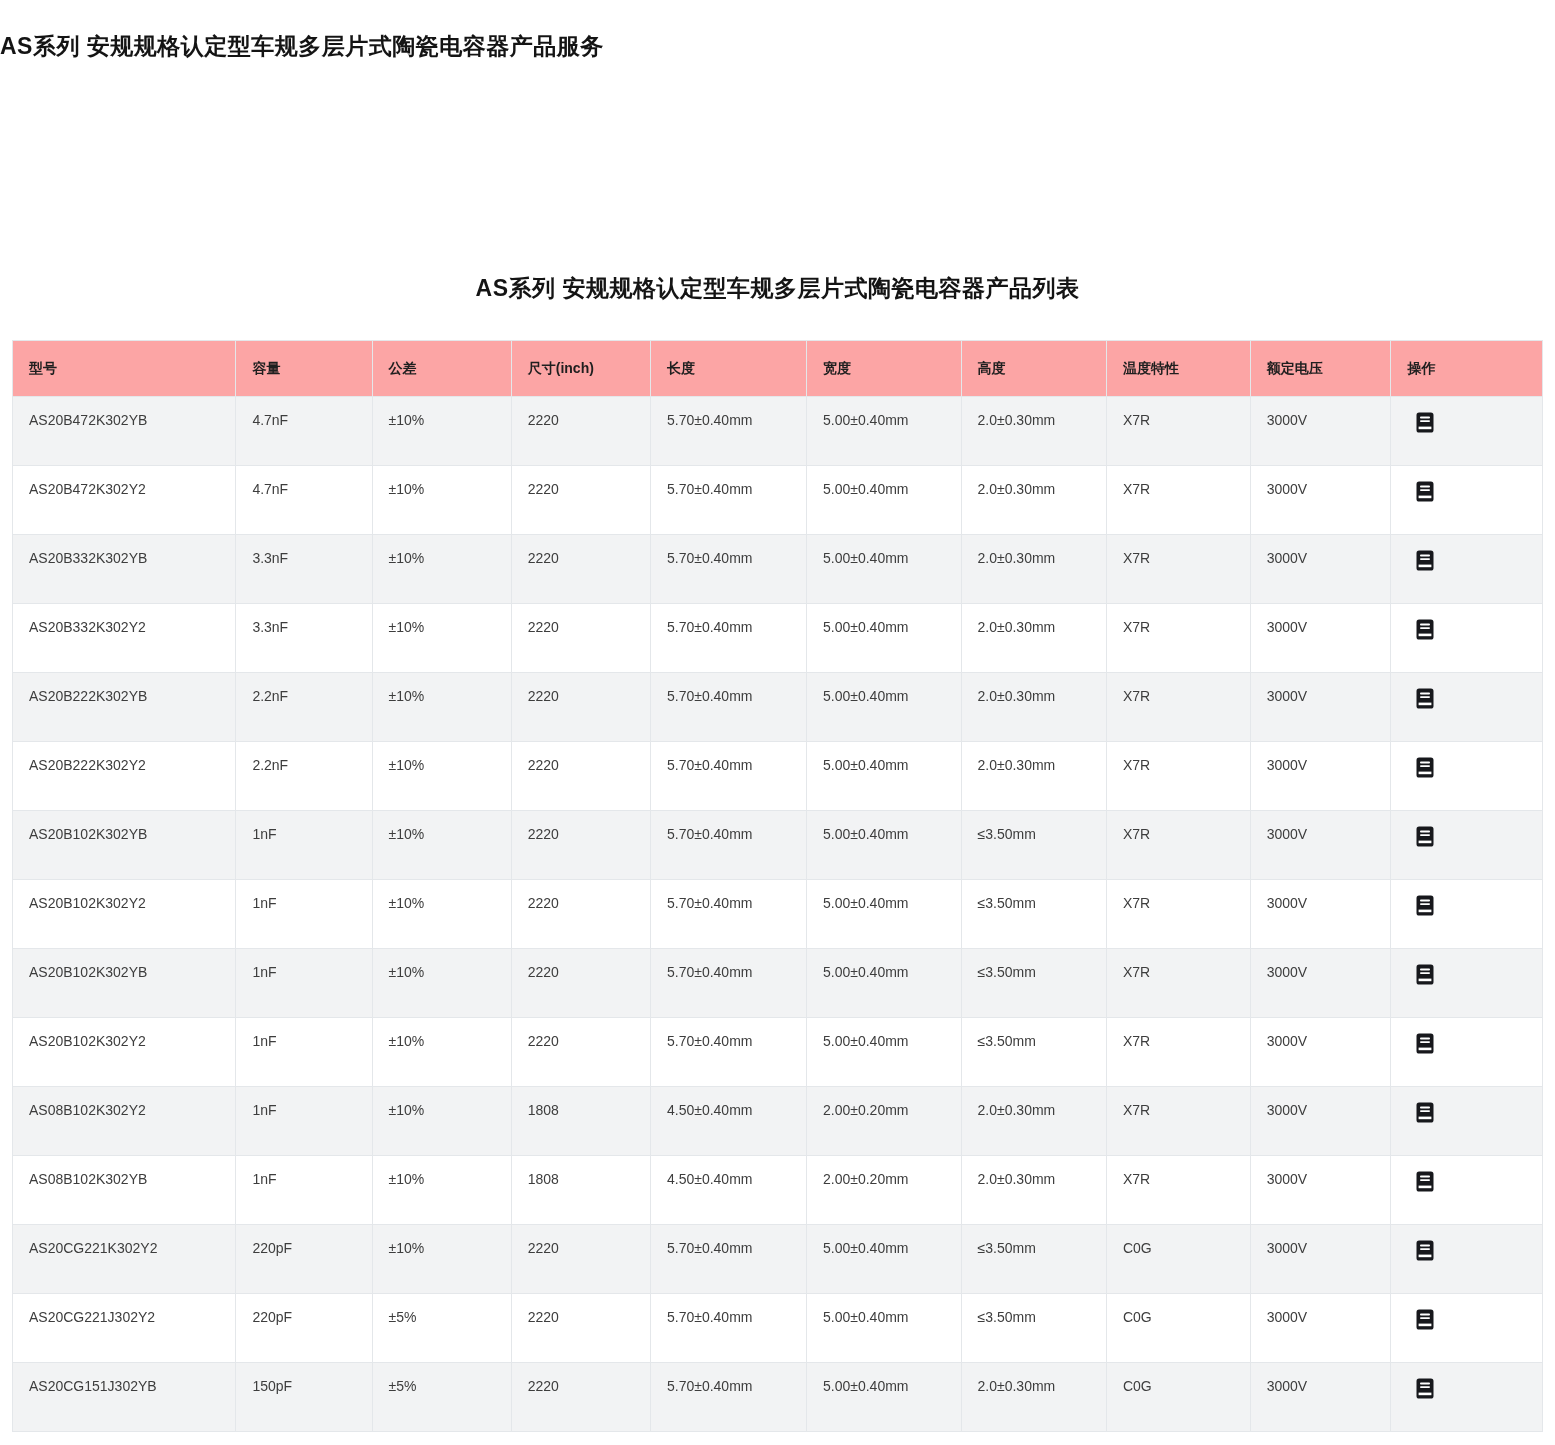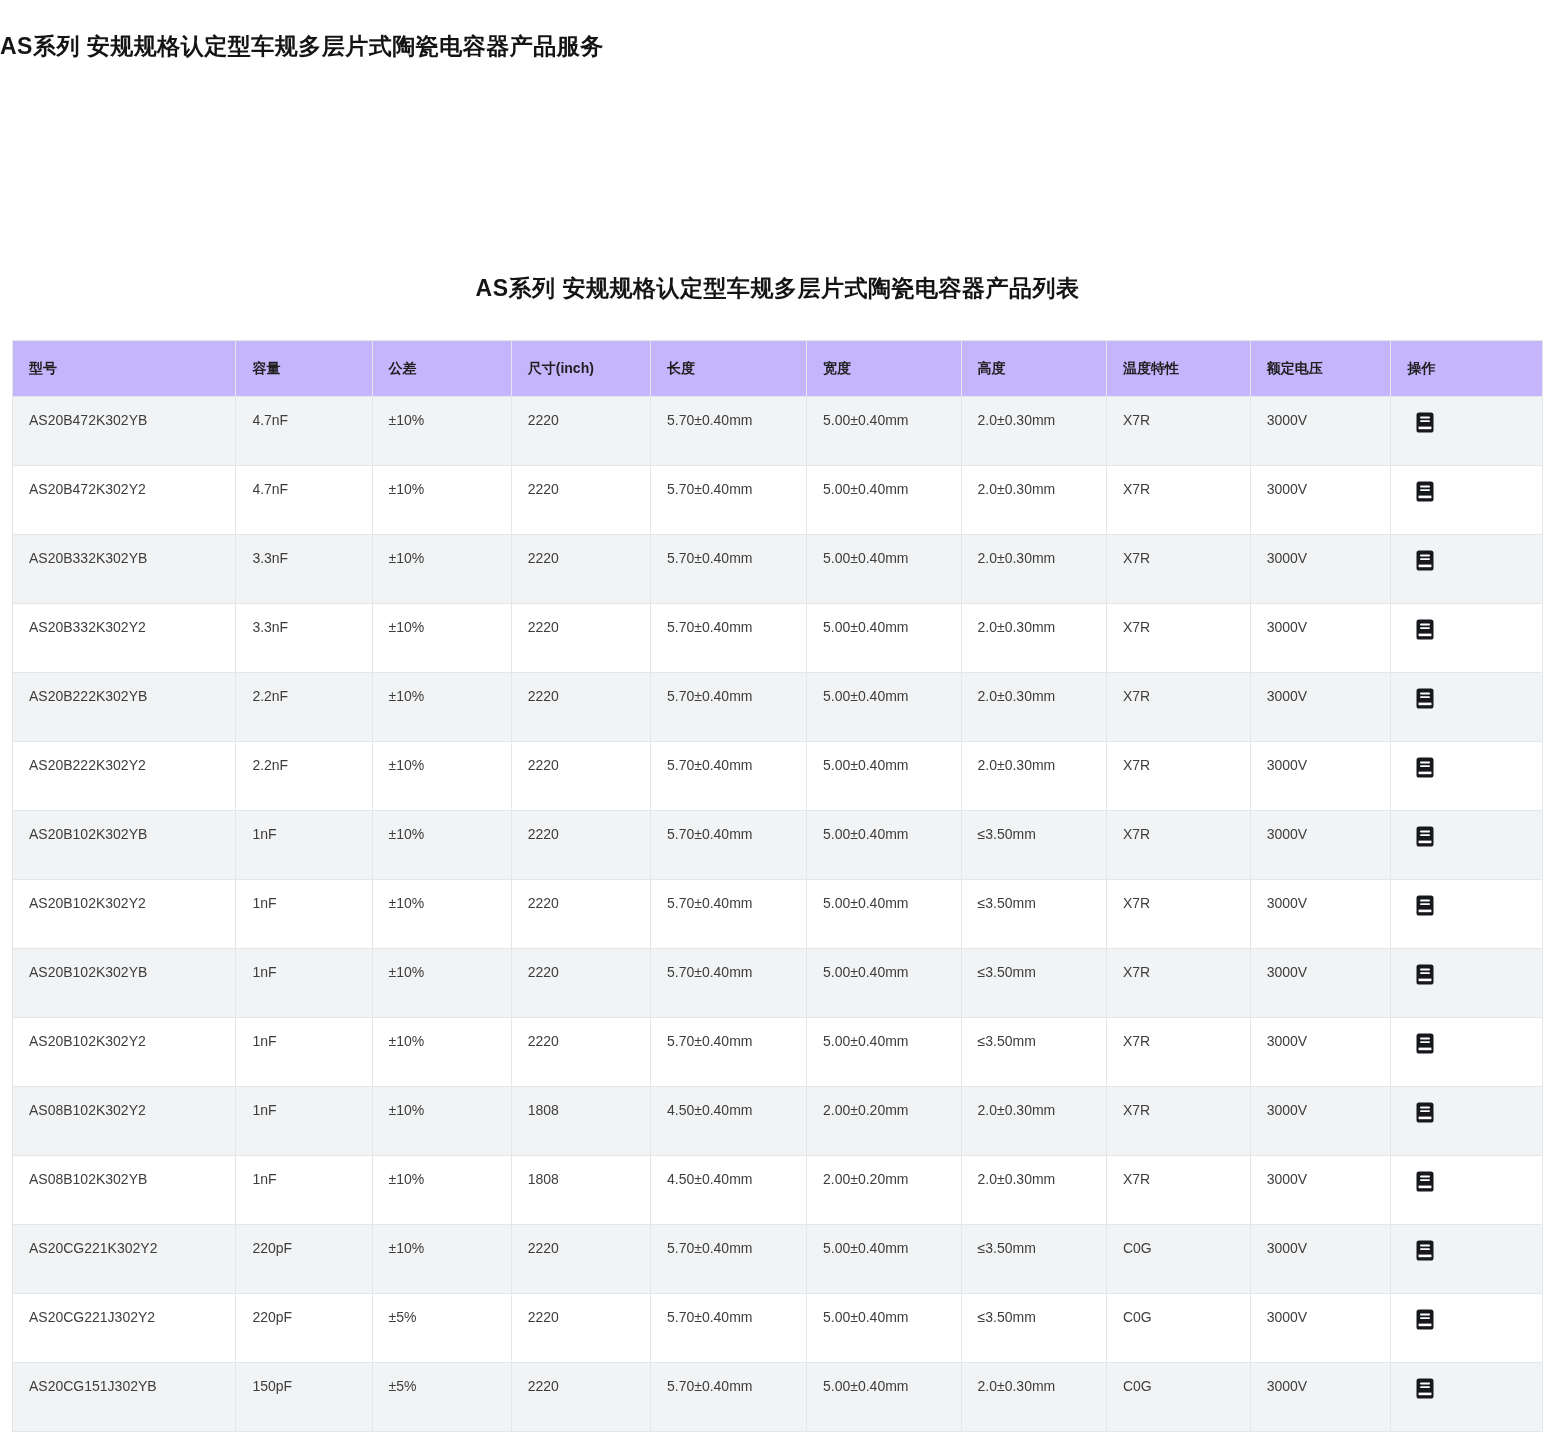--- a/index.html
+++ b/index.html
@@ -96,21 +96,21 @@
   .product-table th, .product-table td {
     border:1px solid #e4e7ea;
     text-align:left;
     overflow:hidden; white-space:nowrap;
   }
   .product-table th {
     height:56px; box-sizing:border-box;
     padding:0 16px;
     font-weight:700; color:#1f1f1f;
     vertical-align:middle;
-    background:#c4b5fd;
+    background:#fca5a5;
   }
   .product-table td {
     height:69px; box-sizing:border-box;
     padding:15px 16px 0;
     vertical-align:top;
     color:#3d3d3d;
     background:#fff;
   }
   .product-table tbody tr:nth-child(odd) td { background:#f2f3f4; }
 

